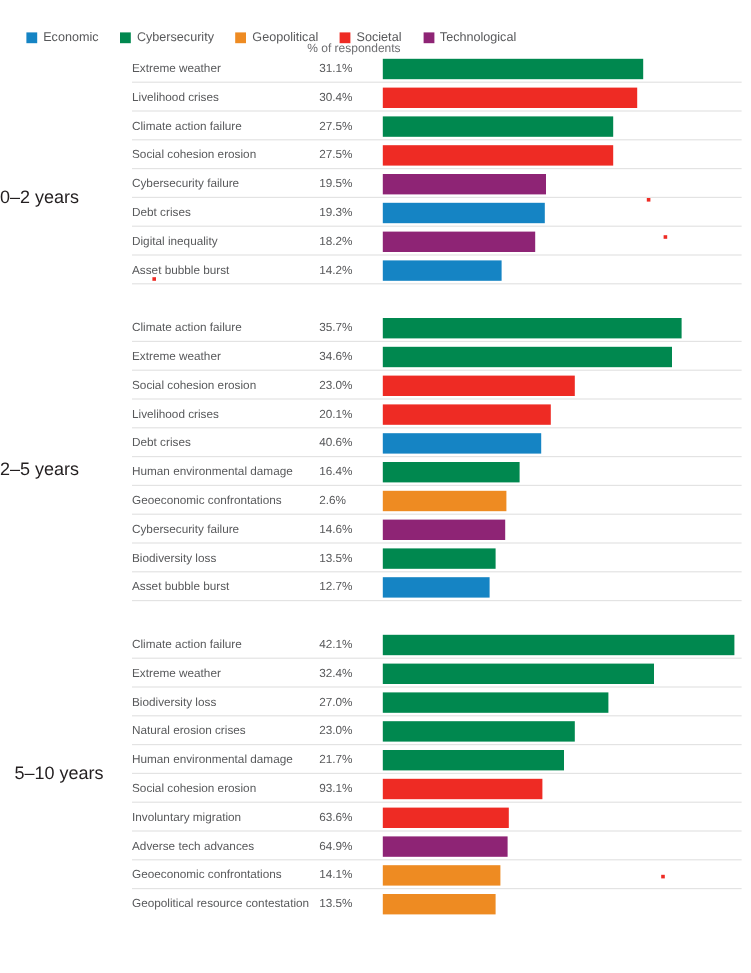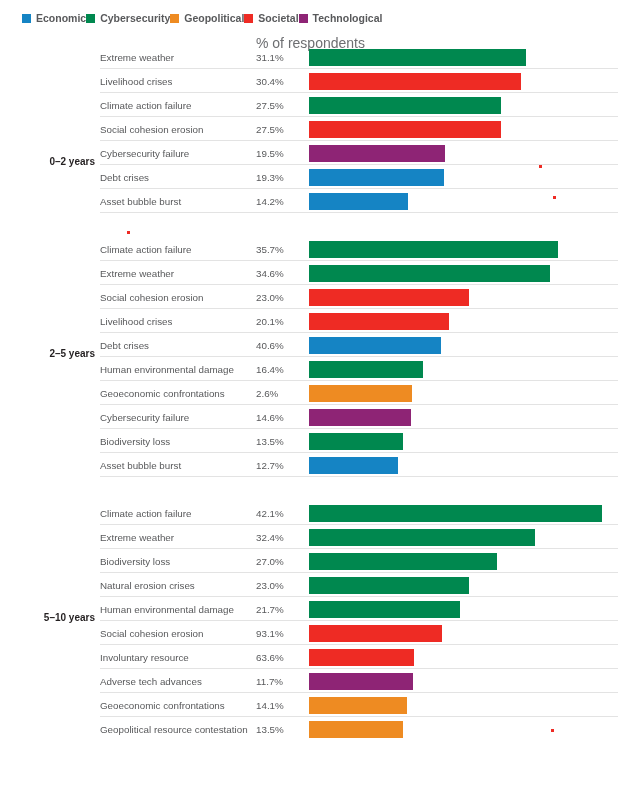--- a/index.html
+++ b/index.html
@@ -7,44 +7,43 @@
     width:626px;height:811px;
     background:#ffffff;
     font-family:"Liberation Sans","DejaVu Sans",sans-serif;
     color:#58595b;
     position:relative;
     overflow:hidden;
     -webkit-font-smoothing:antialiased;
   }
   
   #legend{
-    position:absolute;left:22px;top:13px;
+    position:absolute;left:22px;top:26px;
     display:flex;align-items:center;
-    font-weight:bold;
+    gap:18px;
   }
   .legend-item{display:flex;align-items:center;gap:5px;}
   .legend-swatch{width:9px;height:9px;display:block;}
   .legend-label{font-size:10.5px;color:#58595b;line-height:1;white-space:nowrap;}
 
   
   #axis-caption{
     position:absolute;left:256px;top:35px;
-    font-size:14px;color:#6d6e71;white-space:nowrap;text-align:right;
+    font-size:10px;color:#6d6e71;white-space:nowrap;text-align:right;
   }
 
   
   #chart{position:absolute;left:0;top:47px;width:626px;}
   .group{position:relative;margin-bottom:24px;}
   .group-label{
     position:absolute;left:0;width:95px;
-    text-align:right;
-    font-size:10px;font-weight:bold;color:#231f20;
+    font-size:15px;font-weight:normal;color:#231f20;
     white-space:nowrap;
   }
-  .rows{margin-left:4px;}
+  .rows{margin-left:14px;}
   .row{
     position:relative;
     height:24px;
   }
   .row-rule{
     position:absolute;left:96px;right:8px;bottom:2px;
     height:1px;background:#e3e3e3;
   }
   .row-name{
     position:absolute;left:96px;top:5px;
@@ -139,30 +138,38 @@
         <div class="row">
           <div class="row-rule"></div>
           <div class="row-name">Debt crises</div>
           <div class="row-value">19.3%</div>
           <div class="bar-track">
             <div class="bar" style="width: 134.521px; background: rgb(21, 132, 196);"></div>
           </div>
         </div>
         <div class="row">
           <div class="row-rule"></div>
+          <div class="row-name">Digital inequality</div>
+          <div class="row-value">18.2%</div>
+          <div class="bar-track">
+            <div class="bar" style="width: 126.854px; background: rgb(142, 36, 117);"></div>
+          </div>
+        </div>
+        <div class="row">
+          <div class="row-rule"></div>
           <div class="row-name">Asset bubble burst</div>
           <div class="row-value">14.2%</div>
           <div class="bar-track">
             <div class="bar" style="width: 98.974px; background: rgb(21, 132, 196);"></div>
           </div>
         </div>
       </div>
     </div>
     <div class="group">
-      <div class="group-label" style="top: 109px;">2–5 years</div>
+      <div class="group-label" style="top: 120px;">2–5 years</div>
       <div class="rows">
         <div class="row">
           <div class="row-rule"></div>
           <div class="row-name">Climate action failure</div>
           <div class="row-value">35.7%</div>
           <div class="bar-track">
             <div class="bar" style="width: 248.829px; background: rgb(0, 136, 79);"></div>
           </div>
         </div>
         <div class="row">
@@ -233,21 +240,21 @@
           <div class="row-rule"></div>
           <div class="row-name">Asset bubble burst</div>
           <div class="row-value">12.7%</div>
           <div class="bar-track">
             <div class="bar" style="width: 88.519px; background: rgb(21, 132, 196);"></div>
           </div>
         </div>
       </div>
     </div>
     <div class="group">
-      <div class="group-label" style="top: 109px;">5–10 years</div>
+      <div class="group-label" style="top: 109px; margin-left: 12px;">5–10 years</div>
       <div class="rows">
         <div class="row">
           <div class="row-rule"></div>
           <div class="row-name">Climate action failure</div>
           <div class="row-value">42.1%</div>
           <div class="bar-track">
             <div class="bar" style="width: 293.437px; background: rgb(0, 136, 79);"></div>
           </div>
         </div>
         <div class="row">
@@ -285,30 +292,30 @@
         <div class="row">
           <div class="row-rule"></div>
           <div class="row-name">Social cohesion erosion</div>
           <div class="row-value">93.1%</div>
           <div class="bar-track">
             <div class="bar" style="width: 133.127px; background: rgb(238, 43, 36);"></div>
           </div>
         </div>
         <div class="row">
           <div class="row-rule"></div>
-          <div class="row-name">Involuntary resource</div>
+          <div class="row-name">Involuntary migration</div>
           <div class="row-value">63.6%</div>
           <div class="bar-track">
             <div class="bar" style="width: 104.55px; background: rgb(238, 43, 36);"></div>
           </div>
         </div>
         <div class="row">
           <div class="row-rule"></div>
           <div class="row-name">Adverse tech advances</div>
-          <div class="row-value">11.7%</div>
+          <div class="row-value">64.9%</div>
           <div class="bar-track">
             <div class="bar" style="width: 103.853px; background: rgb(142, 36, 117);"></div>
           </div>
         </div>
         <div class="row">
           <div class="row-rule"></div>
           <div class="row-name">Geoeconomic confrontations</div>
           <div class="row-value">14.1%</div>
           <div class="bar-track">
             <div class="bar" style="width: 98.277px; background: rgb(238, 139, 34);"></div>

